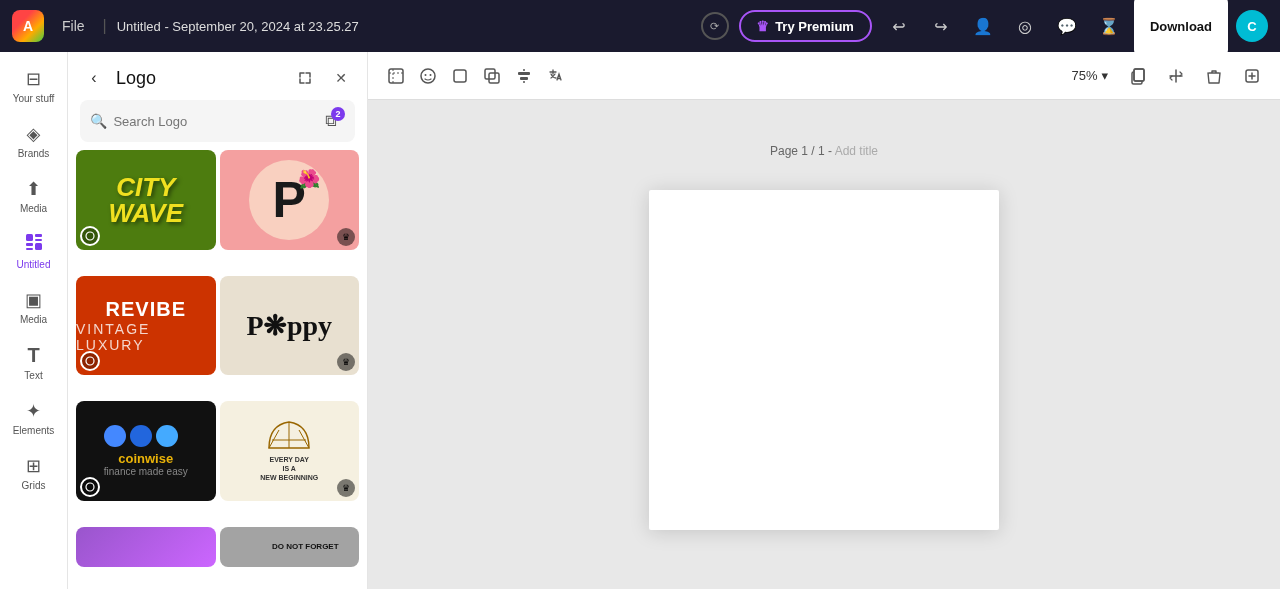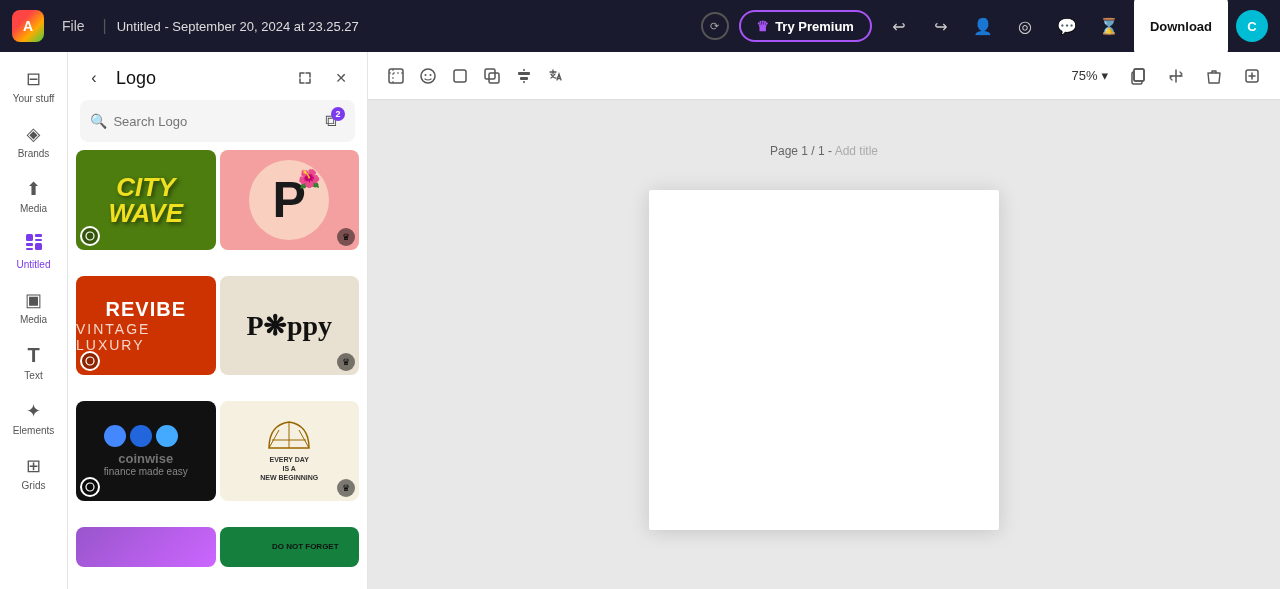--- a/index.html
+++ b/index.html
@@ -222,28 +222,28 @@
     .card-revibe { background: #cc3300; }
     .revibe-text { color: white; font-size: 20px; font-weight: 900; text-align: center; letter-spacing: 1px; }
     .revibe-sub { color: rgba(255,255,255,0.8); font-size: 14px; letter-spacing: 2px; }
     
     .card-poppy { background: #e8e0d0; }
     
     .card-coinwise { background: #111; }
     .coinwise-content { text-align: center; }
     .coinwise-circles { display: flex; gap: 4px; margin-bottom: 4px; }
     .coin-circle { width: 22px; height: 22px; border-radius: 50%; background: #4488ff; }
-    .coinwise-name { color: #737373; font-size: 13px; font-weight: 700; }
+    .coinwise-name { color: #eab308; font-size: 13px; font-weight: 700; }
     .coinwise-sub { color: #888; font-size: 10px; }
     
     .card-everyday { background: #f5f0e0; }
     .everyday-content { text-align: center; }
     
     .card-purple { background: linear-gradient(135deg, #9955cc, #cc66ff); }
-    .card-yellow { background: #15803d; padding-left: 32px; }
+    .card-yellow { background: #a3a3a3; padding-left: 32px; }
 
     
     .premium-overlay {
       position: absolute;
       bottom: 4px; right: 4px;
       width: 18px; height: 18px;
       background: rgba(0,0,0,0.5);
       border-radius: 50%;
       display: flex; align-items: center; justify-content: center;
       font-size: 9px;

